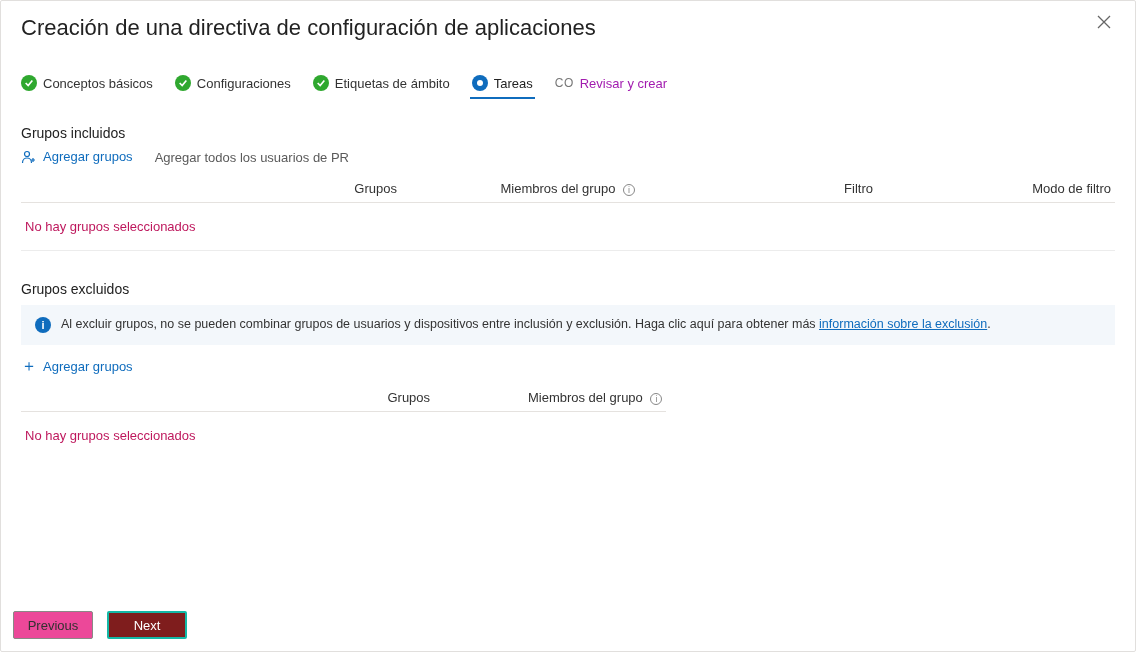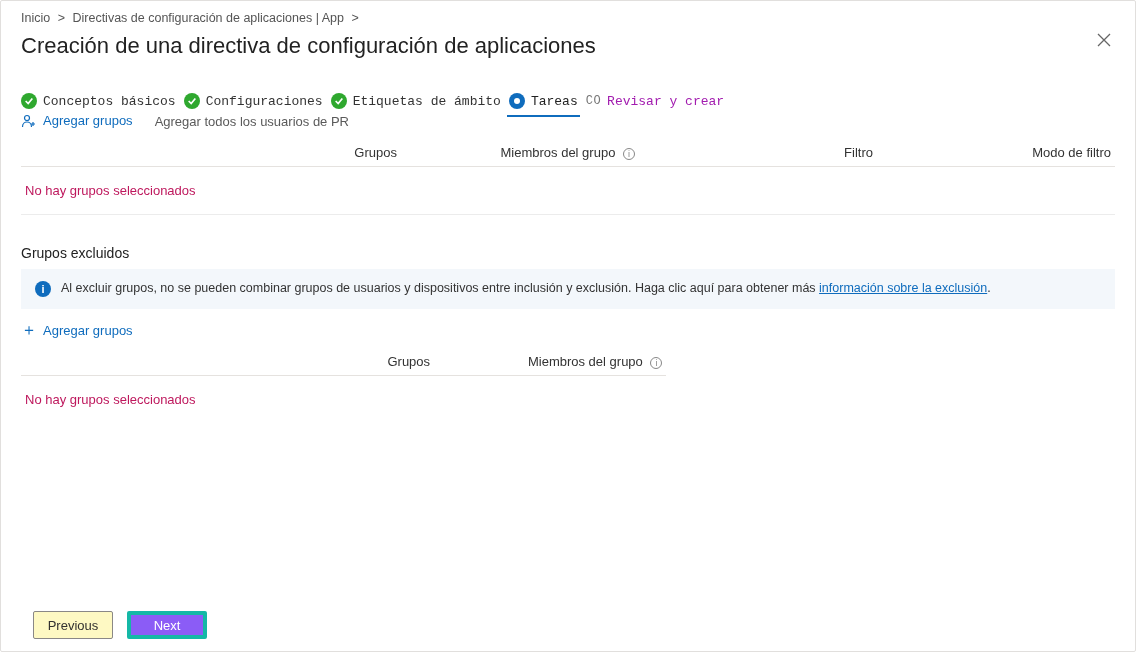--- a/index.html
+++ b/index.html
@@ -41,24 +41,23 @@
     color: #666;
     cursor: pointer;
     line-height: 1;
     padding: 4px;
   }
 
   
   .stepper {
     display: flex;
     align-items: center;
-    gap: 8px;
+    gap: 22px;
     margin-top: 34px;
     padding-bottom: 4px;
-    font-family: Liberation Mono, monospace;
   }
   .step { display: flex; align-items: center; gap: 6px; font-size: 13px; color: #333; position: relative; }
   .step .circle {
     width: 16px; height: 16px; border-radius: 50%;
     display: inline-flex; align-items: center; justify-content: center;
     font-size: 10px; color: #fff;
   }
   .step.done .circle {
     background: #2fa82f;
   }
@@ -149,37 +148,31 @@
     display: flex; gap: 14px;
   }
   .btn {
     min-width: 80px;
     height: 28px;
     display: inline-flex; align-items: center; justify-content:center;
     font-size: 13px;
     border-radius: 2px;
     cursor: pointer;
   }
-  .btn.secondary { background: #fef9c3; border: 1px solid #8a8886; color: #323130; margin-left: 20px; }
-  .btn.primary   { background: #8b5cf6; border: 4px solid #14b8a6; color: #fff; }
+  .btn.secondary { background: #ec4899; border: 1px solid #8a8886; color: #323130; }
+  .btn.primary   { background: #7f1d1d; border: 2px solid #14b8a6; color: #fff; }
 
   .plus-icon { font-size: 16px; line-height: 14px; color: #0f6cbd; }
   .col-groups  { width: 380px; }
 </style>
 </head>
 <body>
 
 <div class="page">
 
-  <div class="breadcrumbs">
-    <span>Inicio</span>
-    <span>&gt;</span>
-    <span>Directivas de configuración de aplicaciones | App</span>
-    <span>&gt;</span>
-  </div>
 
   <div class="title-row">
     <h1 class="page-title">Creación de una directiva de configuración de aplicaciones</h1>
     <div class="close-btn">
       <svg width="14" height="14" viewBox="0 0 14 14">
           <path d="M1 1 L13 13 M13 1 L1 13" stroke="#666" stroke-width="1.3" fill="none"></path>
         </svg>
     </div>
   </div>
 
@@ -211,20 +204,21 @@
     <div class="step current">
       <span class="circle"></span>
       <span class="label">Tareas</span>
     </div>
     <div class="step pending">
       <span class="circle-label">CO</span>
       <span class="label">Revisar y crear</span>
     </div>
   </div>
 
+  <div class="section-title">Grupos incluidos</div>
 
   <div class="action-row">
     <span class="action-link">
       <svg class="icon16" viewBox="0 0 16 16">
         <circle cx="6" cy="5" r="2.5" fill="none" stroke="#0f6cbd" stroke-width="1.2"></circle>
         <path d="M1.5 14 C1.5 10.5 4 9 6 9 C8 9 10.5 10.5 10.5 14" fill="none" stroke="#0f6cbd" stroke-width="1.2"></path>
         <path d="M12 9 v4 M10 11 h4" stroke="#0f6cbd" stroke-width="1.2"></path>
       </svg>
       <span>Agregar grupos</span>
     </span>

